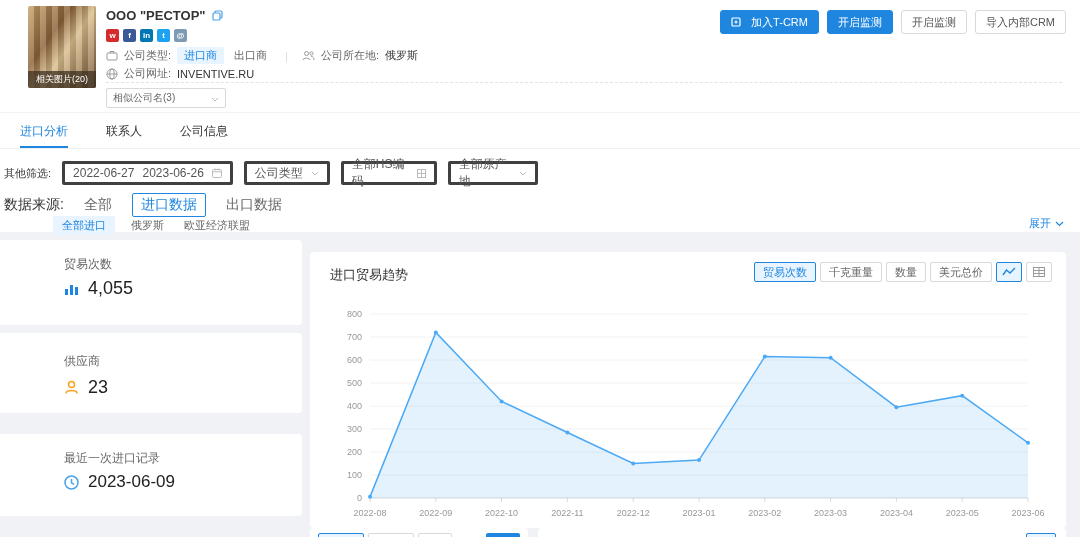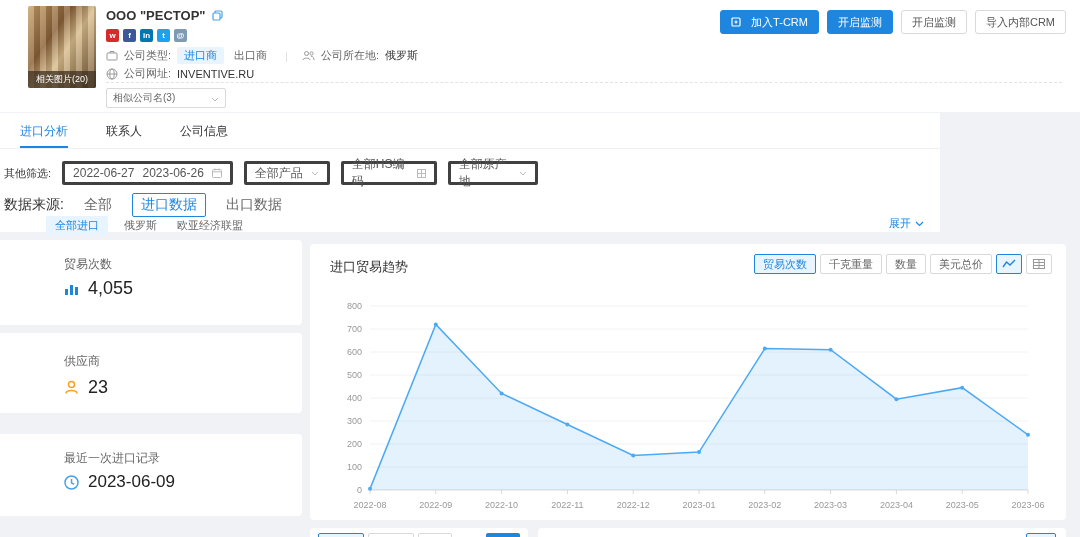--- a/index.html
+++ b/index.html
@@ -25,48 +25,48 @@
   .website-val { color:#333; }
   .dashed { position:absolute; left:106px; top:82px; width:956px; border-top:1px dashed #e3e3e3; }
   .similar-select { position:absolute; left:106px; top:88px; width:120px; height:20px; border:1px solid #d9d9d9; border-radius:2px; background:#fff;
     display:flex; align-items:center; justify-content:space-between; padding:0 6px; font-size:10px; color:#666; cursor:pointer; }
   .header-actions { position:absolute; right:14px; top:10px; display:flex; gap:8px; }
   .btn { height:24px; border-radius:3px; font-size:11px; padding:0 10px; display:flex; align-items:center; gap:10px; cursor:pointer; white-space:nowrap; }
   .btn-primary { background:#1f86e0; border:1px solid #1f86e0; color:#fff; }
   .btn-default { background:#fff; border:1px solid #d9d9d9; color:#555; }
 
   
-  .mid-panel { position:absolute; top:113px; left:0; width:940px; height:119px; background:#fff; }
+  .mid-panel { position:absolute; top:113px; left:0; width:1080px; height:119px; background:#fff; }
   .tabs { display:flex; gap:38px; padding:0 20px; height:36px; align-items:stretch; border-bottom:1px solid #f0f0f0; }
   .tab { font-size:12px; color:#333; line-height:36px; position:relative; cursor:pointer; }
   .tab.active { color:#1f86e0; }
   .tab.active::after { content:""; position:absolute; left:0; right:0; bottom:0; height:2px; background:#1f86e0; }
   .filter-row { position:absolute; top:48px; left:4px; display:flex; align-items:center; gap:11px; font-size:11px; color:#333; }
   .f-label { color:#333; }
   .fbox { height:24px; border:3px solid #404040; border-radius:2px; background:#fff; display:flex; align-items:center; gap:8px; padding:7px 8px; font-size:12px; color:#555; cursor:pointer; }
   .fbox .caret { display:flex; }
   .ds-row { position:absolute; top:80px; left:4px; display:flex; align-items:center; gap:12px; font-size:14px; }
   .ds-option { color:#666; padding:2px 8px; cursor:pointer; }
   .ds-option.selected { color:#1f86e0; border:1px solid #1f86e0; border-radius:2px; background:#fff; }
-  .sub-row { position:absolute; top:103px; left:46px; display:flex; align-items:center; gap:12px; font-size:11px; }
+  .sub-row { position:absolute; top:103px; left:53px; display:flex; align-items:center; gap:12px; font-size:11px; }
   .sub-tag { color:#1f86e0; background:#e8f4ff; padding:2px 9px; border-radius:2px; cursor:pointer; }
   .sub-plain { color:#666; padding:2px 4px; cursor:pointer; }
   .expand { position:absolute; top:103px; right:16px; display:flex; align-items:center; gap:4px; font-size:11px; color:#1f86e0; cursor:pointer; }
 
   
   .card { position:absolute; left:0; width:302px; background:#fff; border-radius:0 4px 4px 0; }
   .card1 { top:240px; height:85px; }
   .card2 { top:333px; height:80px; }
   .card3 { top:434px; height:82px; }
   .card-label { position:absolute; left:64px; top:16px; font-size:12px; color:#666; }
   .card-value { position:absolute; left:64px; top:38px; display:flex; align-items:center; gap:9px; font-size:18px; color:#222; }
   .card2 .card-label { top:20px; } .card2 .card-value { top:44px; }
 
   
-  .chart-panel { position:absolute; left:310px; top:244px; width:756px; height:276px; background:#fff; border-radius:4px; }
+  .chart-panel { position:absolute; left:310px; top:252px; width:756px; height:276px; background:#fff; border-radius:4px; }
   .chart-title { position:absolute; left:20px; top:14px; font-size:13px; color:#333; }
   .chart-toggles { position:absolute; right:14px; top:10px; display:flex; align-items:center; gap:4px; }
   .tbtn { height:20px; padding:0 8px; font-size:11px; border:1px solid #d9d9d9; border-radius:2px; background:#fff; color:#666; display:flex; align-items:center; cursor:pointer; white-space:nowrap; }
   .tbtn.selected { background:#e8f4ff; border-color:#1f86e0; color:#1f86e0; }
   .ibtn { width:26px; height:20px; border:1px solid #d9d9d9; border-radius:2px; background:#fff; display:flex; align-items:center; justify-content:center; cursor:pointer; }
   .ibtn.selected { background:#e8f4ff; border-color:#1f86e0; }
   .ibtn:first-of-type { margin-left:8px; }
   #trend-chart { position:absolute; left:24px; top:50px; }
 
   
@@ -191,21 +191,21 @@
         <span style="display:flex;">
           <svg width="10" height="10" viewBox="0 0 10 10">
               <rect x="0.5" y="1.5" width="9" height="8" rx="1" fill="none" stroke="#bbb"></rect>
               <line x1="0.5" y1="3.8" x2="9.5" y2="3.8" stroke="#bbb"></line>
               <line x1="3" y1="0.5" x2="3" y2="2.5" stroke="#bbb"></line>
               <line x1="7" y1="0.5" x2="7" y2="2.5" stroke="#bbb"></line>
             </svg>
         </span>
       </div>
       <div class="fbox" style="width:86px; justify-content:space-between;">
-        <span>全部产品</span>
+        <span>公司类型</span>
         <span class="caret">
             <svg width="8" height="5" viewBox="0 0 8 5">
               <path d="M1 1 L4 4 L7 1" stroke="#bbb" fill="none"></path>
             </svg>
           </span>
       </div>
       <div class="fbox" style="width:96px; justify-content:space-between;">
         <span>全部HS编码</span>
         <span style="display:flex;">
           <svg width="9" height="9" viewBox="0 0 9 9">

